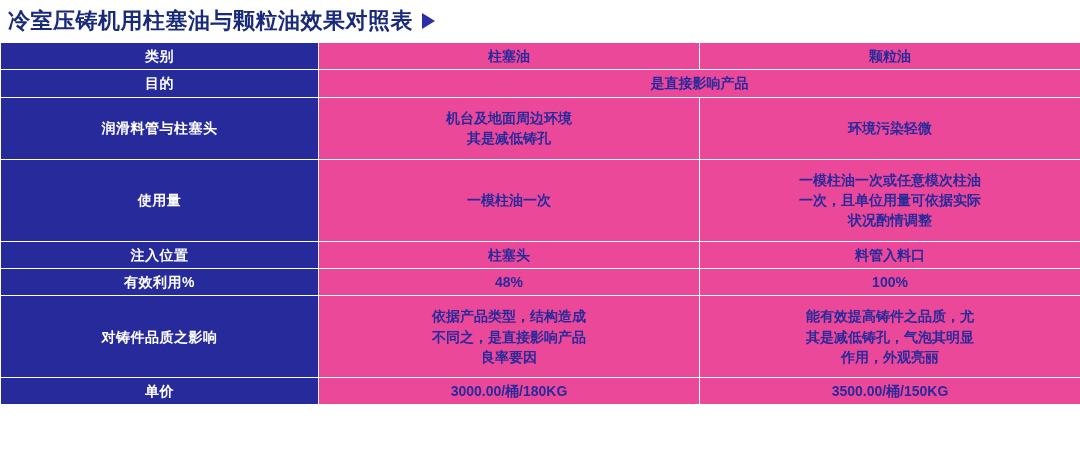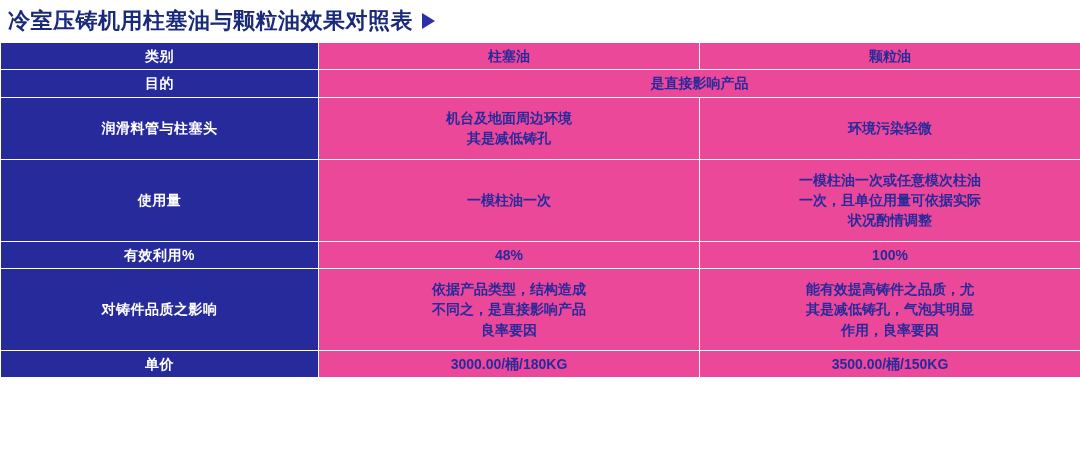--- a/index.html
+++ b/index.html
@@ -112,38 +112,43 @@
         <td class="val wide">
           <span class="cellline">一模柱油一次</span>
         </td>
         <td class="val right">
           <span class="cellline">一模柱油一次或任意模次柱油</span>
           <span class="cellline">一次，且单位用量可依据实际</span>
           <span class="cellline">状况酌情调整</span>
         </td>
       </tr>
 
+      <tr>
+        <td class="lbl">注入位置</td>
+        <td class="val wide">柱塞头</td>
+        <td class="val right">料管入料口</td>
+      </tr>
 
       <tr>
         <td class="lbl">有效利用%</td>
         <td class="val wide">48%</td>
         <td class="val right">100%</td>
       </tr>
 
       <tr style="height:82px">
         <td class="lbl">对铸件品质之影响</td>
         <td class="val wide">
           <span class="cellline">依据产品类型，结构造成</span>
           <span class="cellline">不同之，是直接影响产品</span>
           <span class="cellline">良率要因</span>
         </td>
         <td class="val right">
           <span class="cellline">能有效提高铸件之品质，尤</span>
           <span class="cellline">其是减低铸孔，气泡其明显</span>
-          <span class="cellline">作用，良率要因</span>
+          <span class="cellline">作用，外观亮丽</span>
         </td>
       </tr>
 
       <tr>
         <td class="lbl">单价</td>
         <td class="val wide">3000.00/桶/180KG</td>
         <td class="val right">3500.00/桶/150KG</td>
       </tr>
 
     </tbody>

